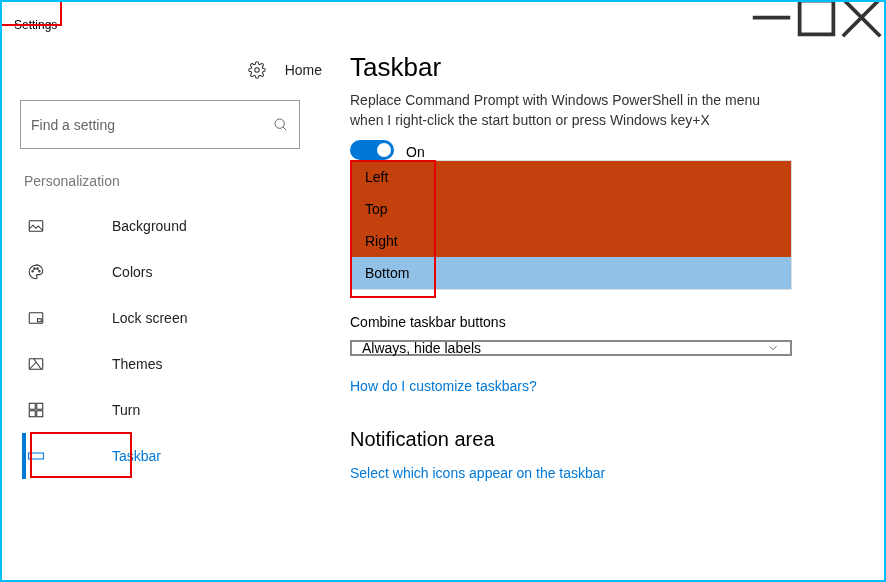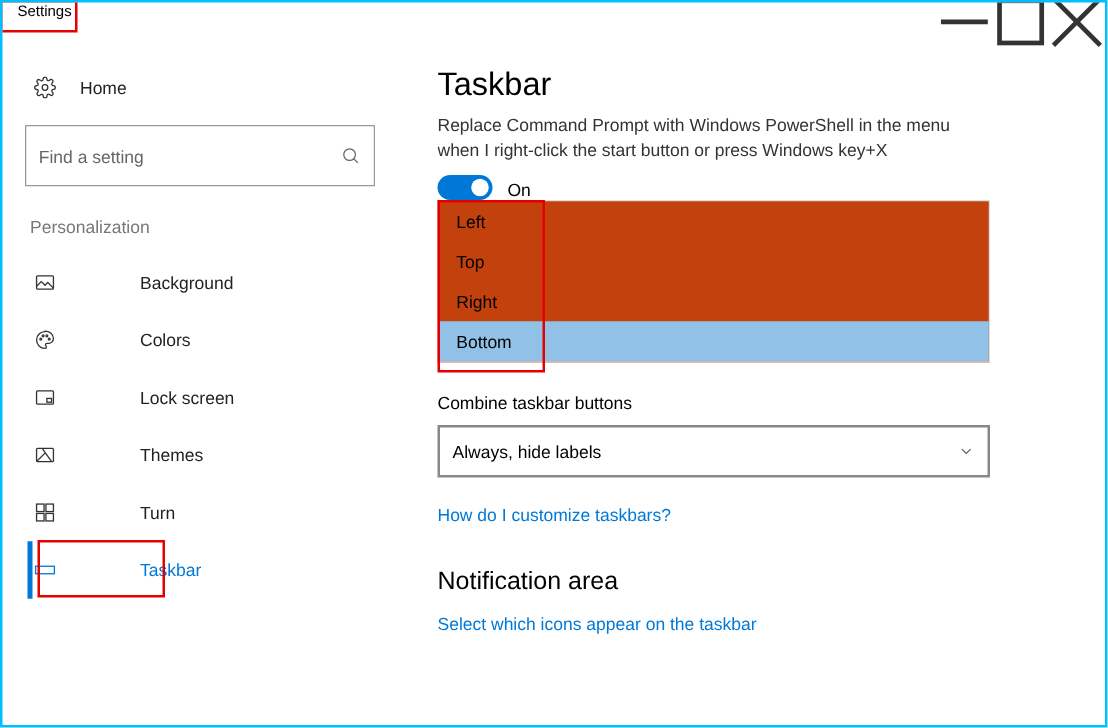--- a/index.html
+++ b/index.html
@@ -1,26 +1,26 @@
 <!DOCTYPE html>
 <html><head>
 <meta charset="utf-8">
 <style>
 * { margin: 0; padding: 0; box-sizing: border-box; font-family: "Segoe UI", sans-serif; }
 body { background: #fff; width: 886px; height: 582px; position: relative; border: 2px solid #00bfff; }
 
-.titlebar { height: 30px; display: flex; align-items: flex-start; padding: 0 0 0 12px; }
+.titlebar { height: 30px; display: flex; align-items: flex-end; padding: 0 0 0 12px; }
 .titlebar-text { font-size: 12px; }
 .titlebar-highlight { border: 2px solid #e60000; position: absolute; top: -2px; left: -2px; height: 26px; width: 62px; }
 .win-controls { margin-left: auto; display: flex; }
 .win-btn { width: 45px; height: 30px; display: flex; align-items: center; justify-content: center; font-size: 14px; }
 
 .content { display: flex; height: calc(100% - 30px); }
 .sidebar { width: 320px; padding: 18px 0 0 18px; }
-.side-row { display: flex; align-items: center; height: 40px; padding-left: 4px; font-size: 14px; color: #222; }
+.side-row { display: flex; align-items: center; height: 40px; padding-left: 4px; font-size: 14px; color: #222; justify-content: flex-end; }
 .side-row .icon { width: 24px; display: inline-flex; justify-content: center; margin-right: 16px; }
 .side-row .icon svg { width: 18px; height: 18px; stroke: #333; fill: none; stroke-width: 1.4; }
 
 .search-box { margin: 10px 0 24px 0; width: 280px; height: 49px; border: 1px solid #999; display: flex; align-items: center; padding: 0 10px; color: #666; font-size: 14px; }
 .search-box .ph { flex: 1; }
 .search-box svg { width: 16px; height: 16px; stroke: #666; fill: none; stroke-width: 1.5; }
 
 .section-label { font-size: 14px; color: #777; margin: 6px 0 14px 4px; }
 
 .nav-item { display: flex; align-items: center; height: 46px; font-size: 14px; color: #222; padding-left: 4px; gap: 48px; }
@@ -42,21 +42,21 @@
 .toggle { width: 44px; height: 20px; background: #0078d7; border-radius: 10px; position: relative; margin-right: 12px; }
 .toggle::after { content: ""; position: absolute; right: 3px; top: 3px; width: 14px; height: 14px; background: #fff; border-radius: 50%; }
 .toggle-label { font-size: 14px; }
 
 .dropdown-open { width: 442px; background: #c2410c; border: 1px solid #ddd; position: relative; }
 .dd-item { height: 32px; display: flex; align-items: center; padding: 0 14px; font-size: 14px; }
 .dd-item.selected { background: #91c1e7; }
 .dd-highlight { border: 2px solid #e60000; position: absolute; top: -1px; left: -1px; width: 86px; height: 138px; }
 
 .subhead { font-size: 14px; margin: 24px 0 10px 0; }
-.combo { width: 442px; height: 42px; border: 2px solid #888; display: flex; align-items: center; padding: 0 10px; font-size: 14px; justify-content: space-between; }
+.combo { width: 442px; height: 16px; border: 2px solid #888; display: flex; align-items: center; padding: 0 10px; font-size: 14px; justify-content: space-between; }
 .combo svg { width: 14px; height: 14px; stroke: #555; fill: none; stroke-width: 1.5; }
 
 .link { color: #0078d7; font-size: 14px; margin-top: 22px; display: block; }
 .h2 { font-size: 20px; font-weight: 500; margin-top: 34px; margin-bottom: 14px; }
 .link2 { color: #0078d7; font-size: 14px; display: block; margin-bottom: 14px; }
 </style>
 </head>
 <body>
 
 <div class="titlebar">

